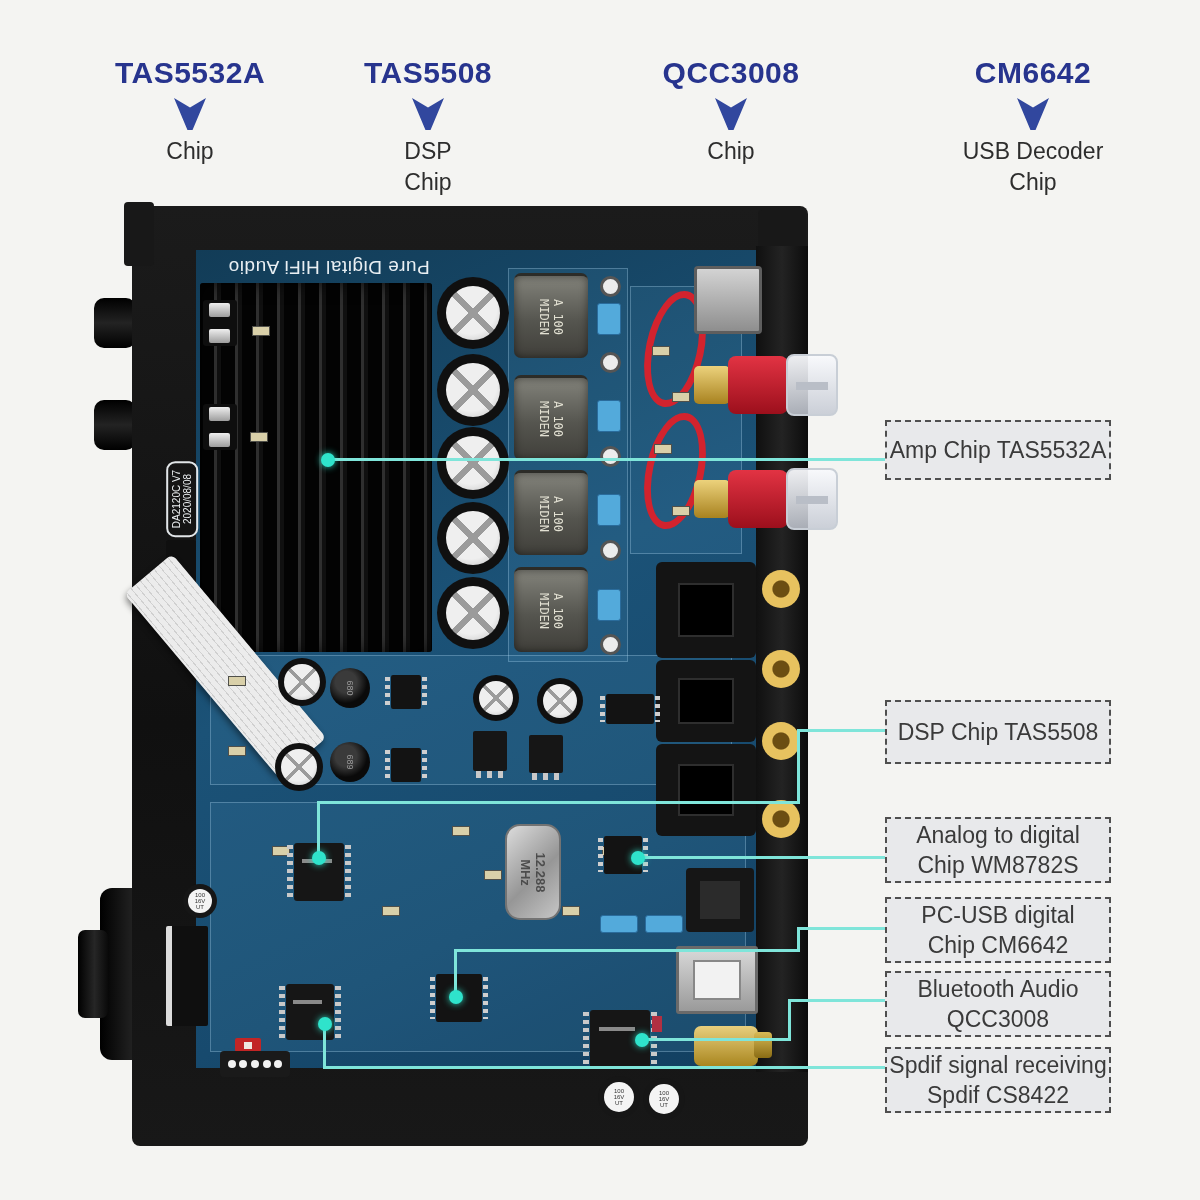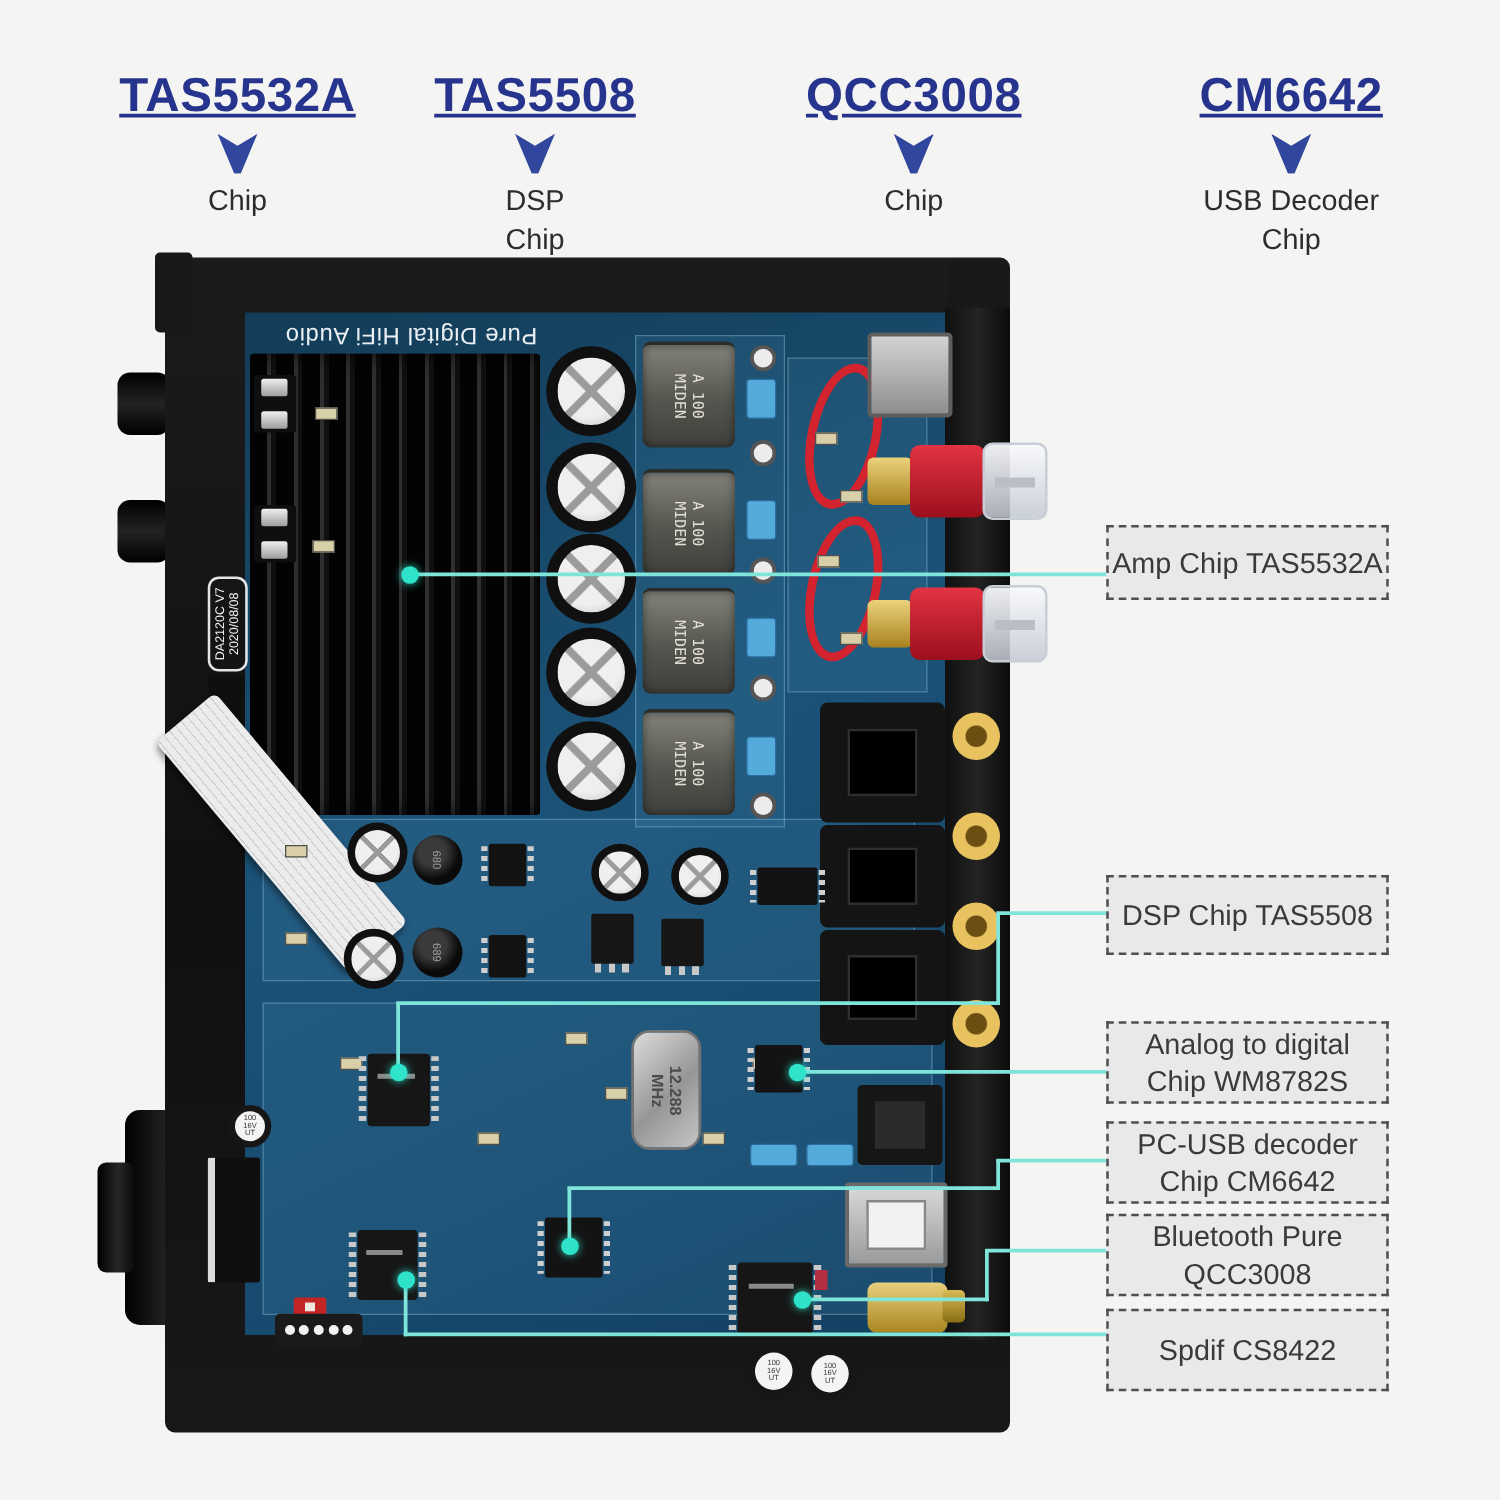--- a/index.html
+++ b/index.html
@@ -14,21 +14,21 @@
     --page:#f4f4f2;
   }
   html,body{margin:0;padding:0;}
   body{
     width:1200px;height:1200px;position:relative;overflow:hidden;
     background:var(--page);
     font-family:"Liberation Sans", sans-serif;
   }
   
   .chip-col{position:absolute;top:56px;width:260px;transform:translateX(-50%);text-align:center;}
-  .chip-name{font-size:38px;font-weight:bold;color:var(--chip-blue);letter-spacing:.5px;text-decoration:underline;}
+  .chip-name{font-size:30px;font-weight:bold;color:var(--chip-blue);letter-spacing:.5px;}
   .dn-arrow{width:32px;height:32px;margin:8px auto 6px;background:var(--arrow-blue);
     clip-path:polygon(0 0,50% 30%,100% 0,58% 100%,42% 100%);}
   .chip-role{font-size:23px;color:#2d2d2d;line-height:31px;}
   
   .co-box{position:absolute;left:885px;width:226px;background:var(--box-bg);
     border:2px dashed var(--box-border);box-sizing:border-box;
     display:flex;flex-direction:column;align-items:center;justify-content:center;
     font-size:23px;color:#3a3a3a;line-height:30px;text-align:center;z-index:30;}
   .cl{position:absolute;background:var(--teal);z-index:25;}
   .cl.h{height:3px;} .cl.v{width:3px;}
@@ -372,22 +372,23 @@
   <div>Amp Chip TAS5532A</div>
 </div>
 <div class="co-box" style="top:700px;height:64px;">
   <div>DSP Chip TAS5508</div>
 </div>
 <div class="co-box" style="top:817px;height:66px;">
   <div>Analog to digital</div>
   <div>Chip WM8782S</div>
 </div>
 <div class="co-box" style="top:897px;height:66px;">
-  <div>PC-USB decoder</div>
+  <div>PC-USB digital</div>
   <div>Chip CM6642</div>
 </div>
 <div class="co-box" style="top:971px;height:66px;">
-  <div>Bluetooth Pure</div>
+  <div>Bluetooth Audio</div>
   <div>QCC3008</div>
 </div>
 <div class="co-box" style="top:1047px;height:66px;">
+  <div>Spdif signal receiving</div>
   <div>Spdif CS8422</div>
 </div>
 
 </body></html>

